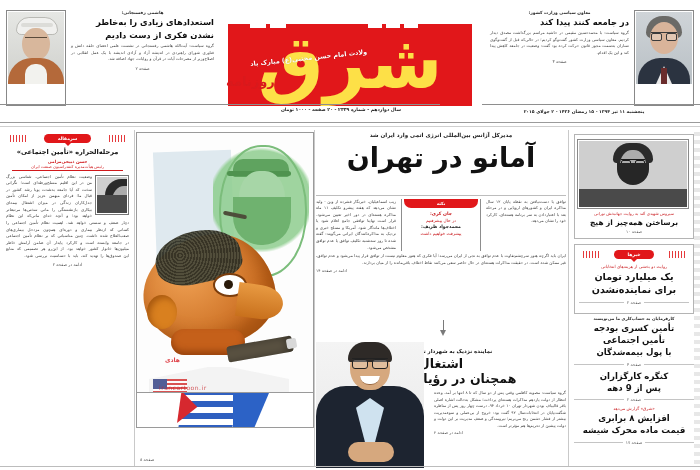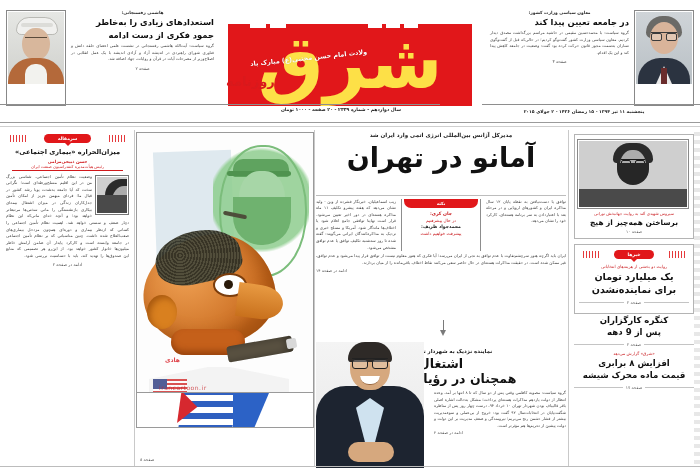--- a/index.html
+++ b/index.html
@@ -254,21 +254,21 @@
           <div class="hair"></div>
             <div class="face"></div>
             <div class="gl"></div>
           <div class="body"></div>
             <div class="shirt"></div>
             <div class="tie"></div>
         </div>
       </div>
       <div class="hdr-txt">
         <div class="hdr-eyebrow">معاون سیاسی وزارت کشور:</div>
-        <div class="hdr-head">در جامعه تعیین پیدا کند</div>
+        <div class="hdr-head">در جامعه کنند پیدا کند</div>
         <div class="hdr-body">گروه سیاست: با محمدحسین مقیمی در حاشیه مراسم بزرگداشت مصدق دیدار کردیم. معاون سیاسی وزارت کشور گفت‌وگو کردیم؛ در حالی‌که قبل از گفت‌وگوی نسازان به‌سمت مجوز قانون حرکت کرده بود گفت: وضعیت در جامعه کاهش پیدا کند و این یک اقدام.</div>
         <div class="hdr-more">صفحه ۳</div>
       </div>
     </div>
 
     <div class="masthead">
       <div class="mast-red">
         <div class="mast-word">شرق</div>
         <div class="mast-occasion">ولادت امام حسن مجتبی(ع) مبارک باد</div>
       </div>
@@ -277,21 +277,21 @@
       <div class="mast-notch" style="left:150px;width:14px;height:12px;"></div>
       <div class="mast-notch" style="left:168px;width:14px;height:12px;"></div>
       <div class="mast-notch" style="left:186px;width:14px;height:12px;"></div>
       <div class="mast-sub">روزنامه</div>
     </div>
 
     <div class="hdr-right">
       <div class="hdr-txt">
         <div class="hdr-eyebrow">هاشمی رفسنجانی:</div>
         <div class="hdr-head">استعدادهای زیادی را به‌خاطر</div>
-        <div class="hdr-head">جمود فکری از دست ادامه</div>
+        <div class="hdr-head">نشدن فکری از دست دادیم</div>
         <div class="hdr-body">گروه سیاست: آیت‌الله هاشمی رفسنجانی در نشست علمی اعضای حلقه دانش و فناوری شورای راهبردی در اندیشه آزاد و آزادی اندیشه با یک عمل انقلابی در اصلاح‌وزیر از مصرحات آیات در قرآن و روایات، جهاد اضافه شد.</div>
         <div class="hdr-more">صفحه ۲</div>
       </div>
       <div class="photo-frame">
         <div class="photo ph-b">
           <div class="turban"></div>
             <div class="face"></div>
             <div class="brow"></div>
           <div class="robe"></div>
             <div class="white"></div>
@@ -312,21 +312,21 @@
     <div class="vline" style="left:134px;"></div>
     <div class="vline" style="left:314px;"></div>
     <div class="vline" style="left:568px;"></div>
 
     <div class="col col-edit">
       <div class="badge-wrap">
         <span class="badge-deco l"></span>
         <span class="badge">سرمقاله</span>
         <span class="badge-deco r"></span>
       </div>
-      <div class="edit-title">میزان‌الحراره «بیماری اجتماعی»</div>
+      <div class="edit-title">مرحله‌الحراره «تأمین اجتماعی»</div>
       <div class="edit-author">حسن ذبیحی‌مرامی</div>
       <div class="edit-role">رئیس هیأت‌مدیره کنفدراسیون صنعت ایران</div>
       <div class="edit-photo">
         <div class="photo ph-c">
           <div class="hair"></div>
             <div class="face"></div>
             <div class="gl"></div>
           <div class="beard"></div>
             <div class="body"></div>
         </div>
@@ -438,20 +438,31 @@
         <div class="rs-kick red">روایت دو بخشی از هزینه‌های انتخاباتی</div>
         <div class="rs-h big">یک میلیارد تومان</div>
         <div class="rs-h big">برای نماینده‌نشدن</div>
         <div class="pagenum-row rs-sep">
           <span class="ln"></span>
           <span class="pagenum">صفحه ۲</span>
           <span class="ln"></span>
         </div>
       </div>
 
+      <div>
+        <div class="rs-kick">کارفرمایان به حساب‌کاری ما می‌نویسند</div>
+        <div class="rs-h med">تأمین کسری بودجه</div>
+        <div class="rs-h med">تأمین اجتماعی</div>
+        <div class="rs-h med">با پول بیمه‌شدگان</div>
+        <div class="pagenum-row rs-sep">
+          <span class="ln"></span>
+          <span class="pagenum">صفحه ۴</span>
+          <span class="ln"></span>
+        </div>
+      </div>
 
       <div>
         <div class="rs-h med">کنگره کارگزاران</div>
         <div class="rs-h med">پس از 9 دهه</div>
         <div class="pagenum-row rs-sep">
           <span class="ln"></span>
           <span class="pagenum">صفحه ۲</span>
           <span class="ln"></span>
         </div>
       </div>

